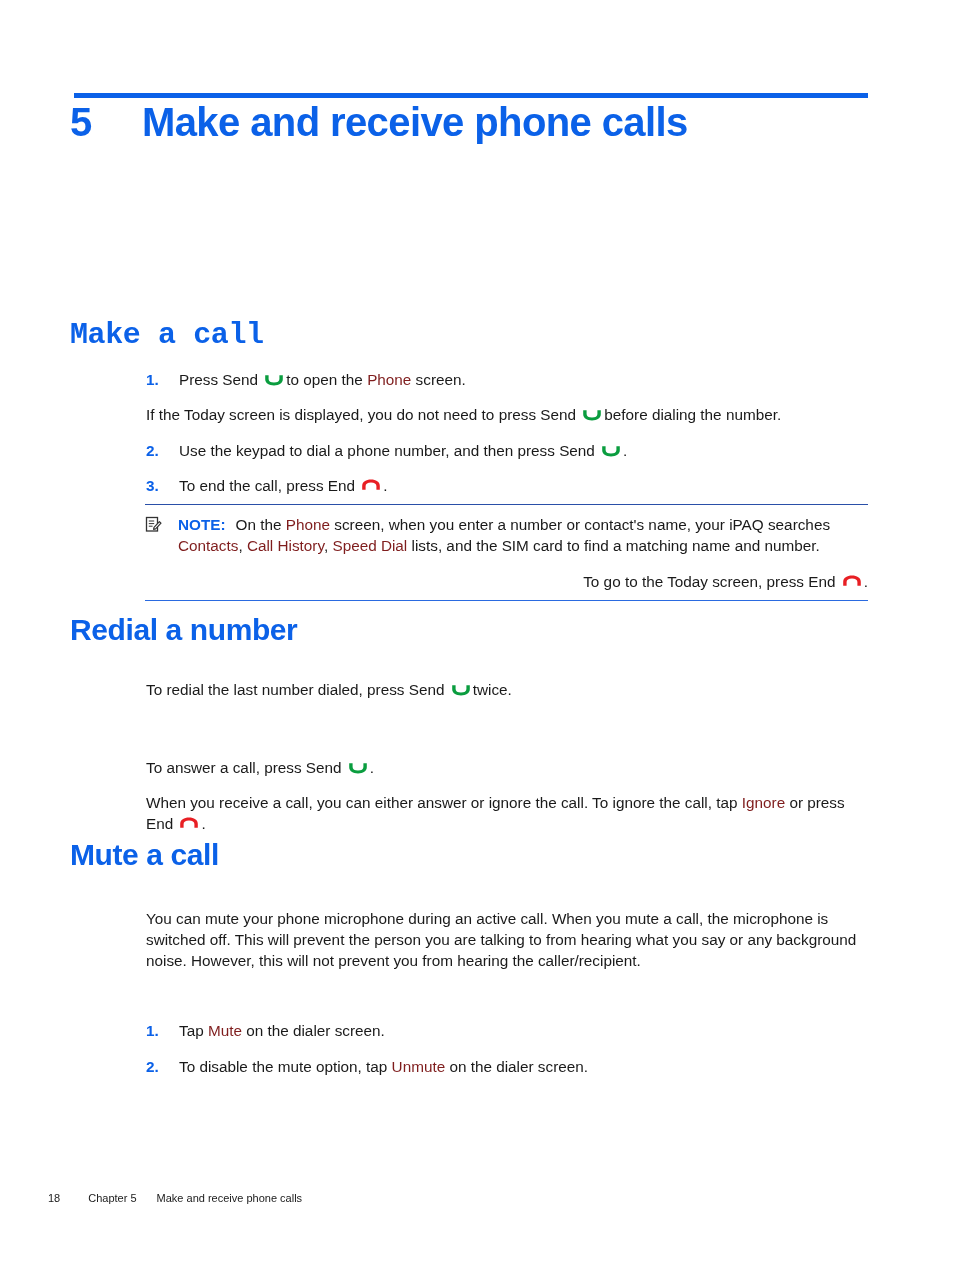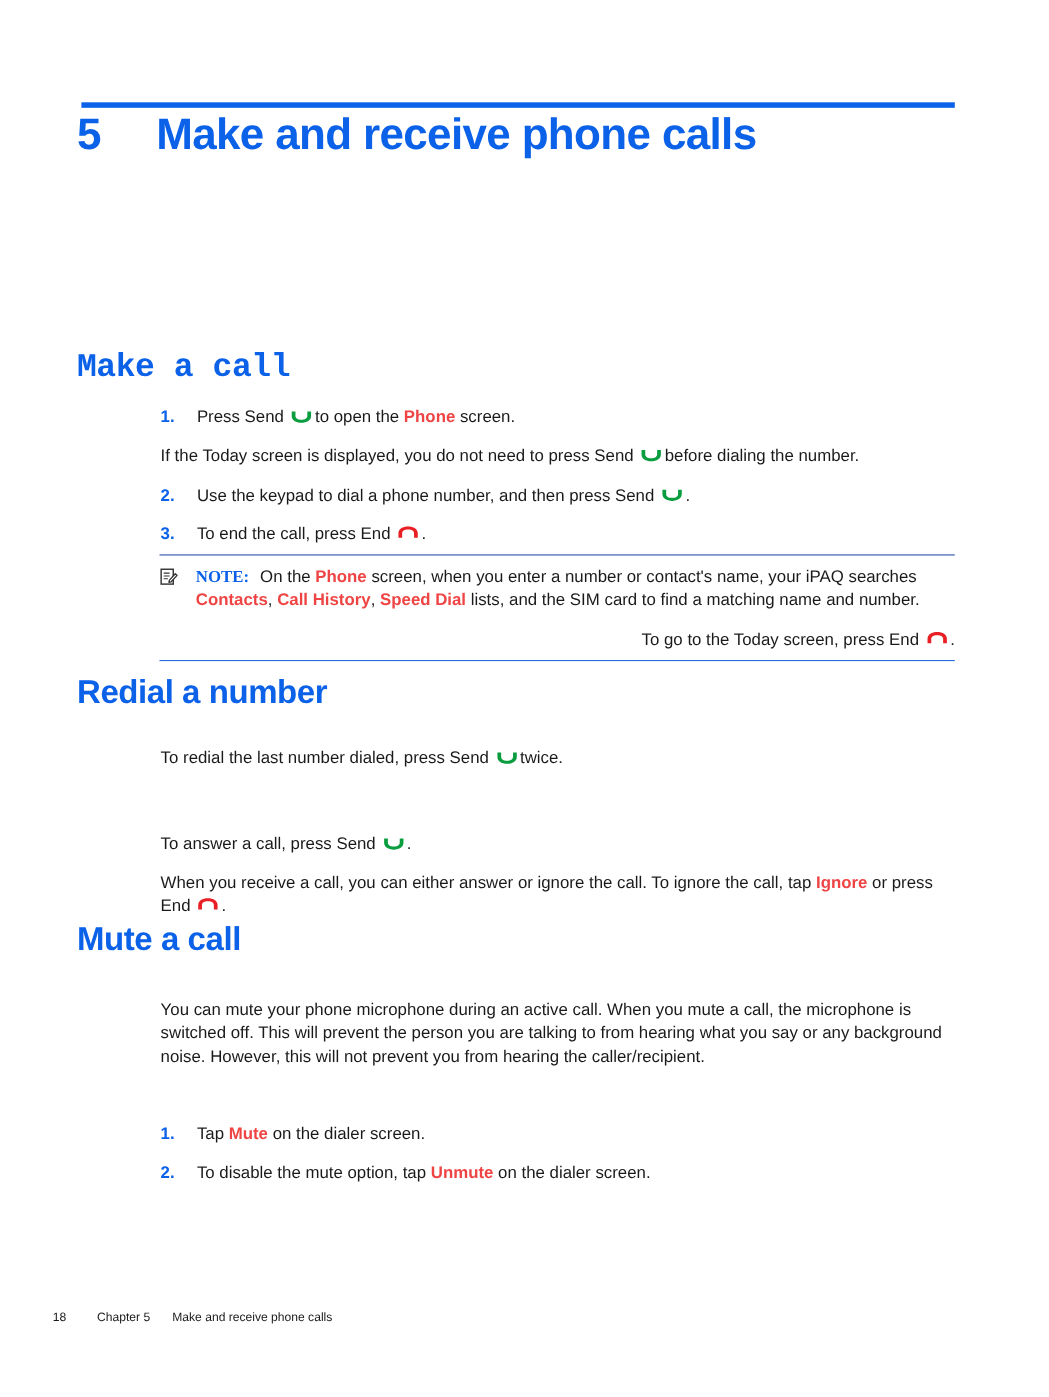--- a/index.html
+++ b/index.html
@@ -86,21 +86,21 @@
     display: flex;
   }
   .list-num {
     flex: 0 0 33px;
     color: #0b61e8;
     font-weight: bold;
     font-size: 15.3px;
   }
   .list-text { flex: 1 1 auto; }
 
-  b, .b { font-weight: bold; color: #ef4444; }
+  b, .b { font-weight: normal; color: #7f1d1d; }
 
   
   .note-box {
     position: absolute;
     left: 145px;
     top: 504px;
     width: 723px;
     border-top: 1.6px solid #2a4fa8;
     border-bottom: 1.6px solid #2a6ae0;
     padding: 9px 0 8px 0;
@@ -117,21 +117,20 @@
   .note-body {
     flex: 1 1 auto;
     font-size: 15.3px;
     line-height: 21px;
     color: #1a1a1a;
   }
   .note-label {
     color: #0b61e8;
     font-weight: bold;
     margin-right: 10px;
-    font-family: Liberation Serif, serif;
   }
   .note-tail {
     margin-top: 15px;
     padding-left: 33px;
     font-size: 15.3px;
     line-height: 21px;
     text-align: right;
   }
 
   

